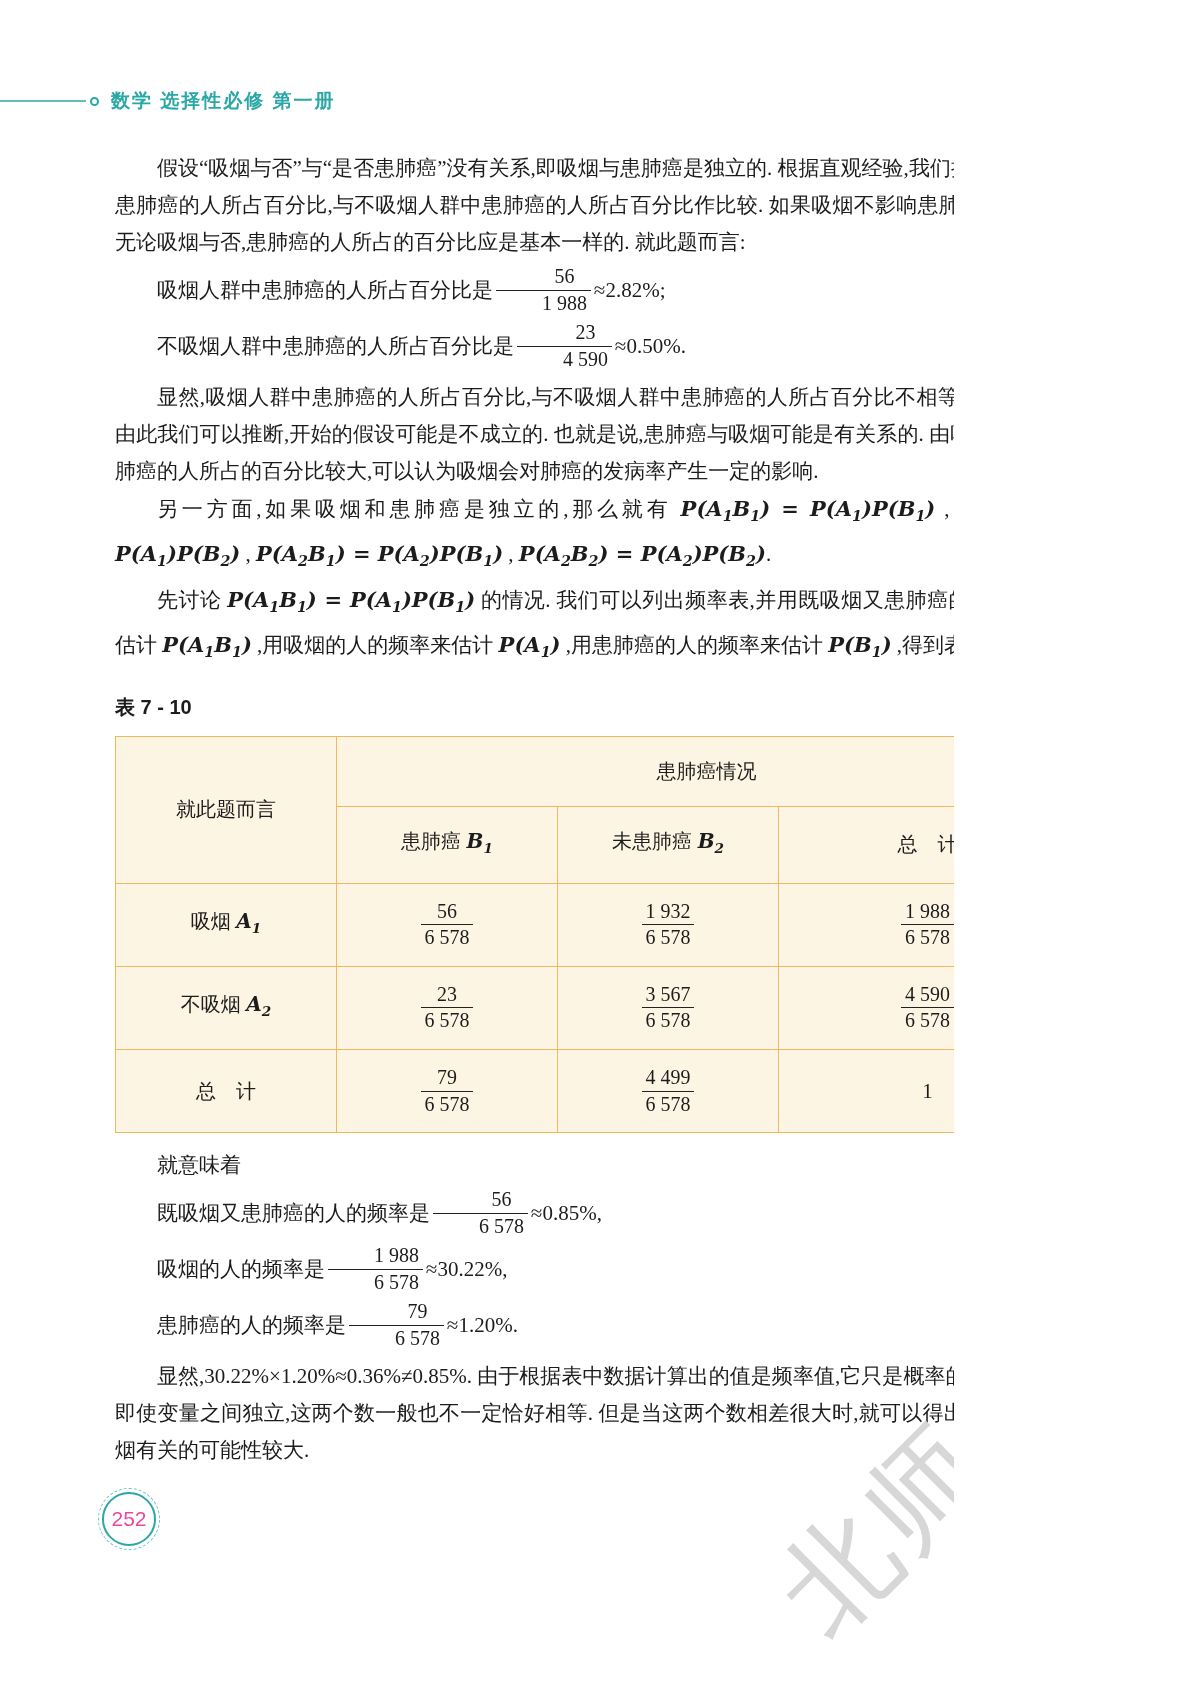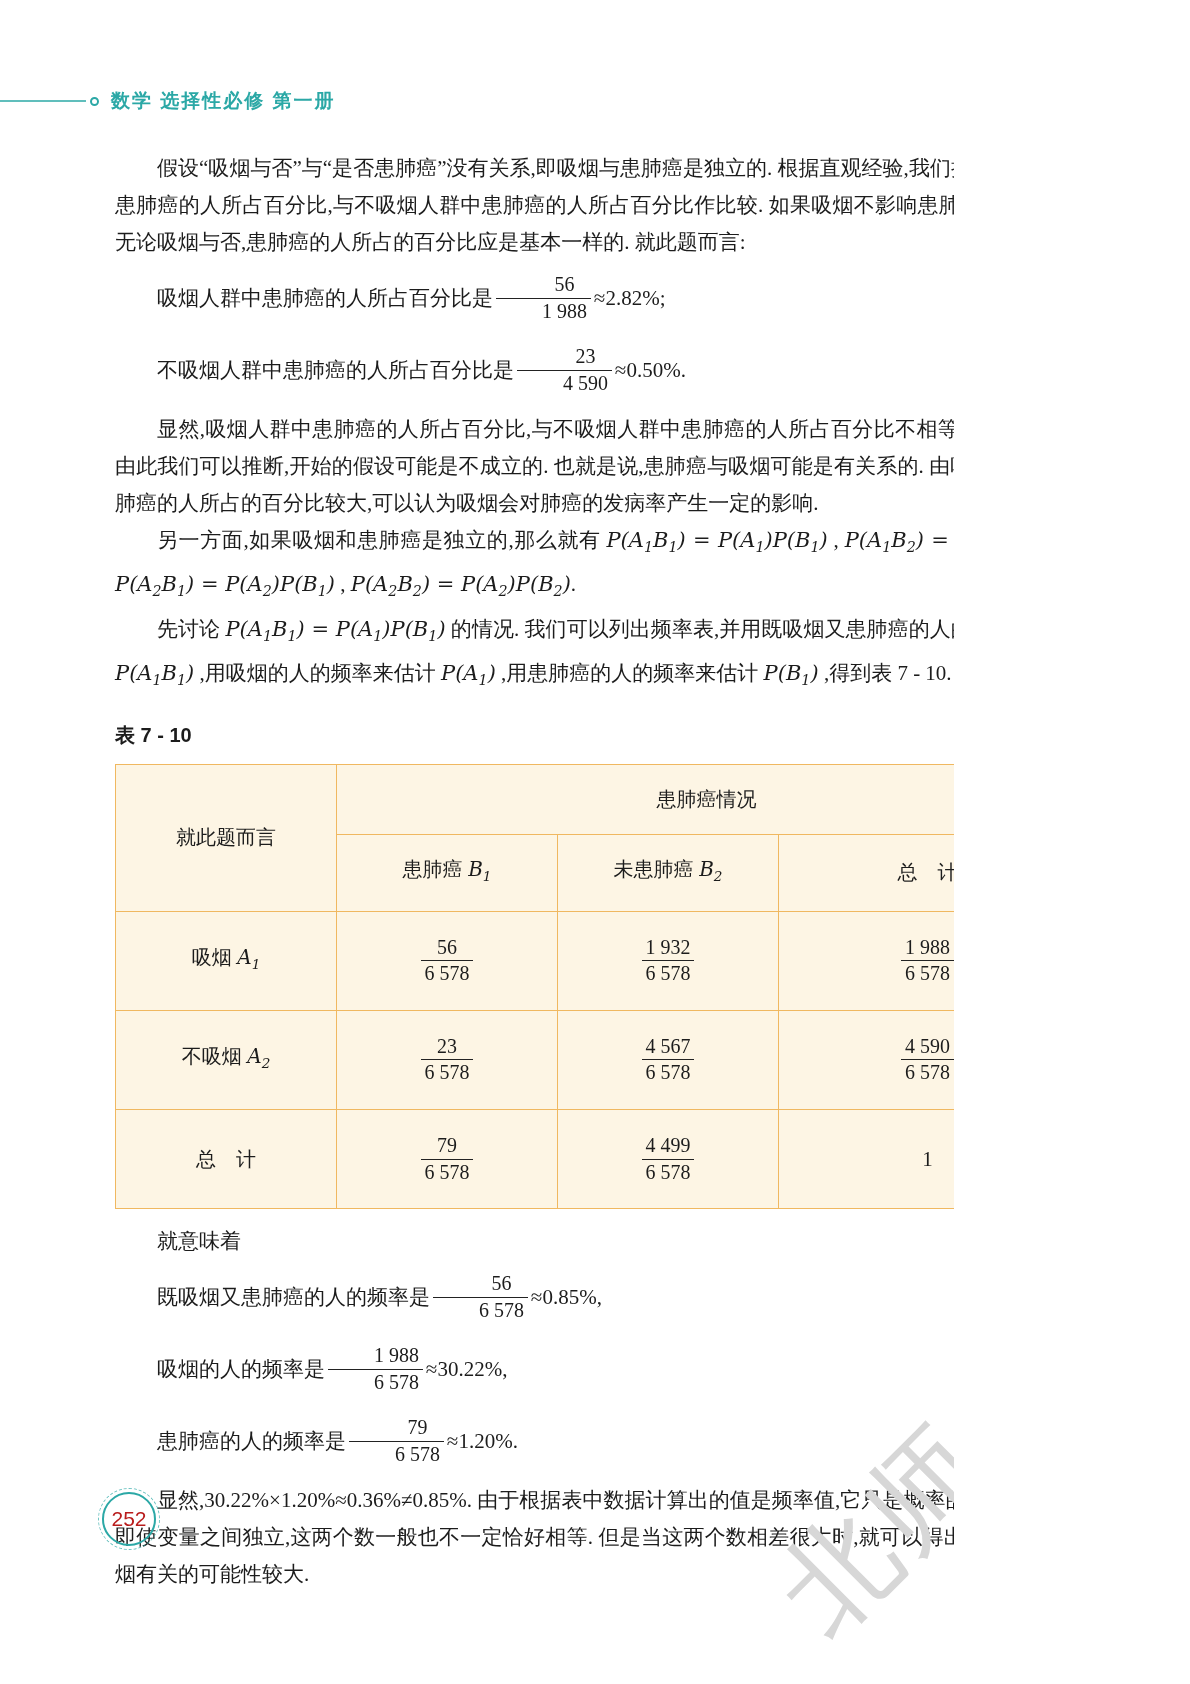--- a/index.html
+++ b/index.html
@@ -15,43 +15,43 @@
   .page-header{position:absolute;top:90px;left:0;display:flex;align-items:center;height:22px;}
   .header-rule{width:86px;height:2px;background:var(--teal);opacity:.75;}
   .header-dot{width:9px;height:9px;border:2px solid var(--teal);border-radius:50%;margin-left:4px;background:#fff;}
   .book-title{font-size:19px;line-height:22px;color:var(--teal);font-weight:bold;
     font-family:"Liberation Sans","DejaVu Sans",sans-serif;margin-left:12px;letter-spacing:2px;}
 
   .content{position:absolute;left:115px;top:150px;width:962px;font-size:21px;line-height:37px;text-align:justify;}
   .para{text-indent:2em;}
   .frac-line{margin:6px 0;text-align:left;}
 
-  .frac{display:inline-block;vertical-align:middle;text-align:center;line-height:1.18;font-size:0.95em;margin:8px 3px;transform:translateY(-2px);}
+  .frac{display:inline-block;vertical-align:middle;text-align:center;line-height:1.18;font-size:0.95em;margin:0 3px;transform:translateY(-2px);}
   .frac .num{display:block;border-bottom:1.5px solid #222;padding:0 4px 1px;}
   .frac .den{display:block;padding:1px 4px 0;}
 
-  .math{font-style:italic;font-family:"DejaVu Serif","Liberation Serif",serif;}
+  .math{font-style:italic;font-family:"DejaVu Serif","Liberation Serif",serif;font-weight:bold;}
   .math sub{font-style:italic;font-size:0.68em;}
 
   .table-caption{text-align:left;font-weight:bold;font-size:20px;
     font-family:"Liberation Sans","DejaVu Sans",sans-serif;margin:18px 0 10px;}
 
   .data-table{width:100%;border-collapse:collapse;background:var(--table-bg);table-layout:fixed;}
   .data-table td{border:1px solid var(--table-border);text-align:center;vertical-align:middle;font-size:21px;padding:16px 4px;}
   .data-table .th{font-family:"Liberation Sans","DejaVu Sans",sans-serif;font-size:20px;}
   .data-table tr.hdr td{height:40px;}
   .data-table tr.subhead td{height:42px;}
   .data-table tr.datarow td{height:72px;}
   .data-table .frac{transform:none;}
 
   .after-table{margin-top:14px;}
 
   .page-number{position:absolute;left:102px;top:1492px;width:54px;height:54px;border-radius:50%;
     border:2px solid var(--teal);display:flex;align-items:center;justify-content:center;
-    font-size:21px;font-family:"Liberation Sans","DejaVu Sans",sans-serif;color:#b91c1c;}
+    font-size:21px;font-family:"Liberation Sans","DejaVu Sans",sans-serif;color:#ec4899;}
   .page-number::before{content:"";position:absolute;inset:-6px;border:1px dashed rgba(43,168,166,.7);border-radius:50%;}
 
   .watermark{position:absolute;left:800px;top:1552px;font-size:112px;line-height:1.1;color:#d7d7d7;
     letter-spacing:6px;transform:rotate(-45deg);transform-origin:left center;white-space:nowrap;
     font-family:"Liberation Serif",serif;}
 </style>
 </head>
 <body>
 
 <div class="page">
@@ -91,21 +91,21 @@
         </tr>
         <tr class="datarow">
           <td class="th">吸烟 <span class="math">A<sub>1</sub></span></td>
           <td><span class="frac"><span class="num">56</span><span class="den">6 578</span></span></td>
           <td><span class="frac"><span class="num">1 932</span><span class="den">6 578</span></span></td>
           <td><span class="frac"><span class="num">1 988</span><span class="den">6 578</span></span></td>
         </tr>
         <tr class="datarow">
           <td class="th">不吸烟 <span class="math">A<sub>2</sub></span></td>
           <td><span class="frac"><span class="num">23</span><span class="den">6 578</span></span></td>
-          <td><span class="frac"><span class="num">4 567</span><span class="den">6 578</span></span></td>
+          <td><span class="frac"><span class="num">3 567</span><span class="den">6 578</span></span></td>
           <td><span class="frac"><span class="num">4 590</span><span class="den">6 578</span></span></td>
         </tr>
         <tr class="datarow">
           <td class="th">总　计</td>
           <td><span class="frac"><span class="num">79</span><span class="den">6 578</span></span></td>
           <td><span class="frac"><span class="num">4 499</span><span class="den">6 578</span></span></td>
           <td>1</td>
         </tr>
       </tbody>
     </table>

